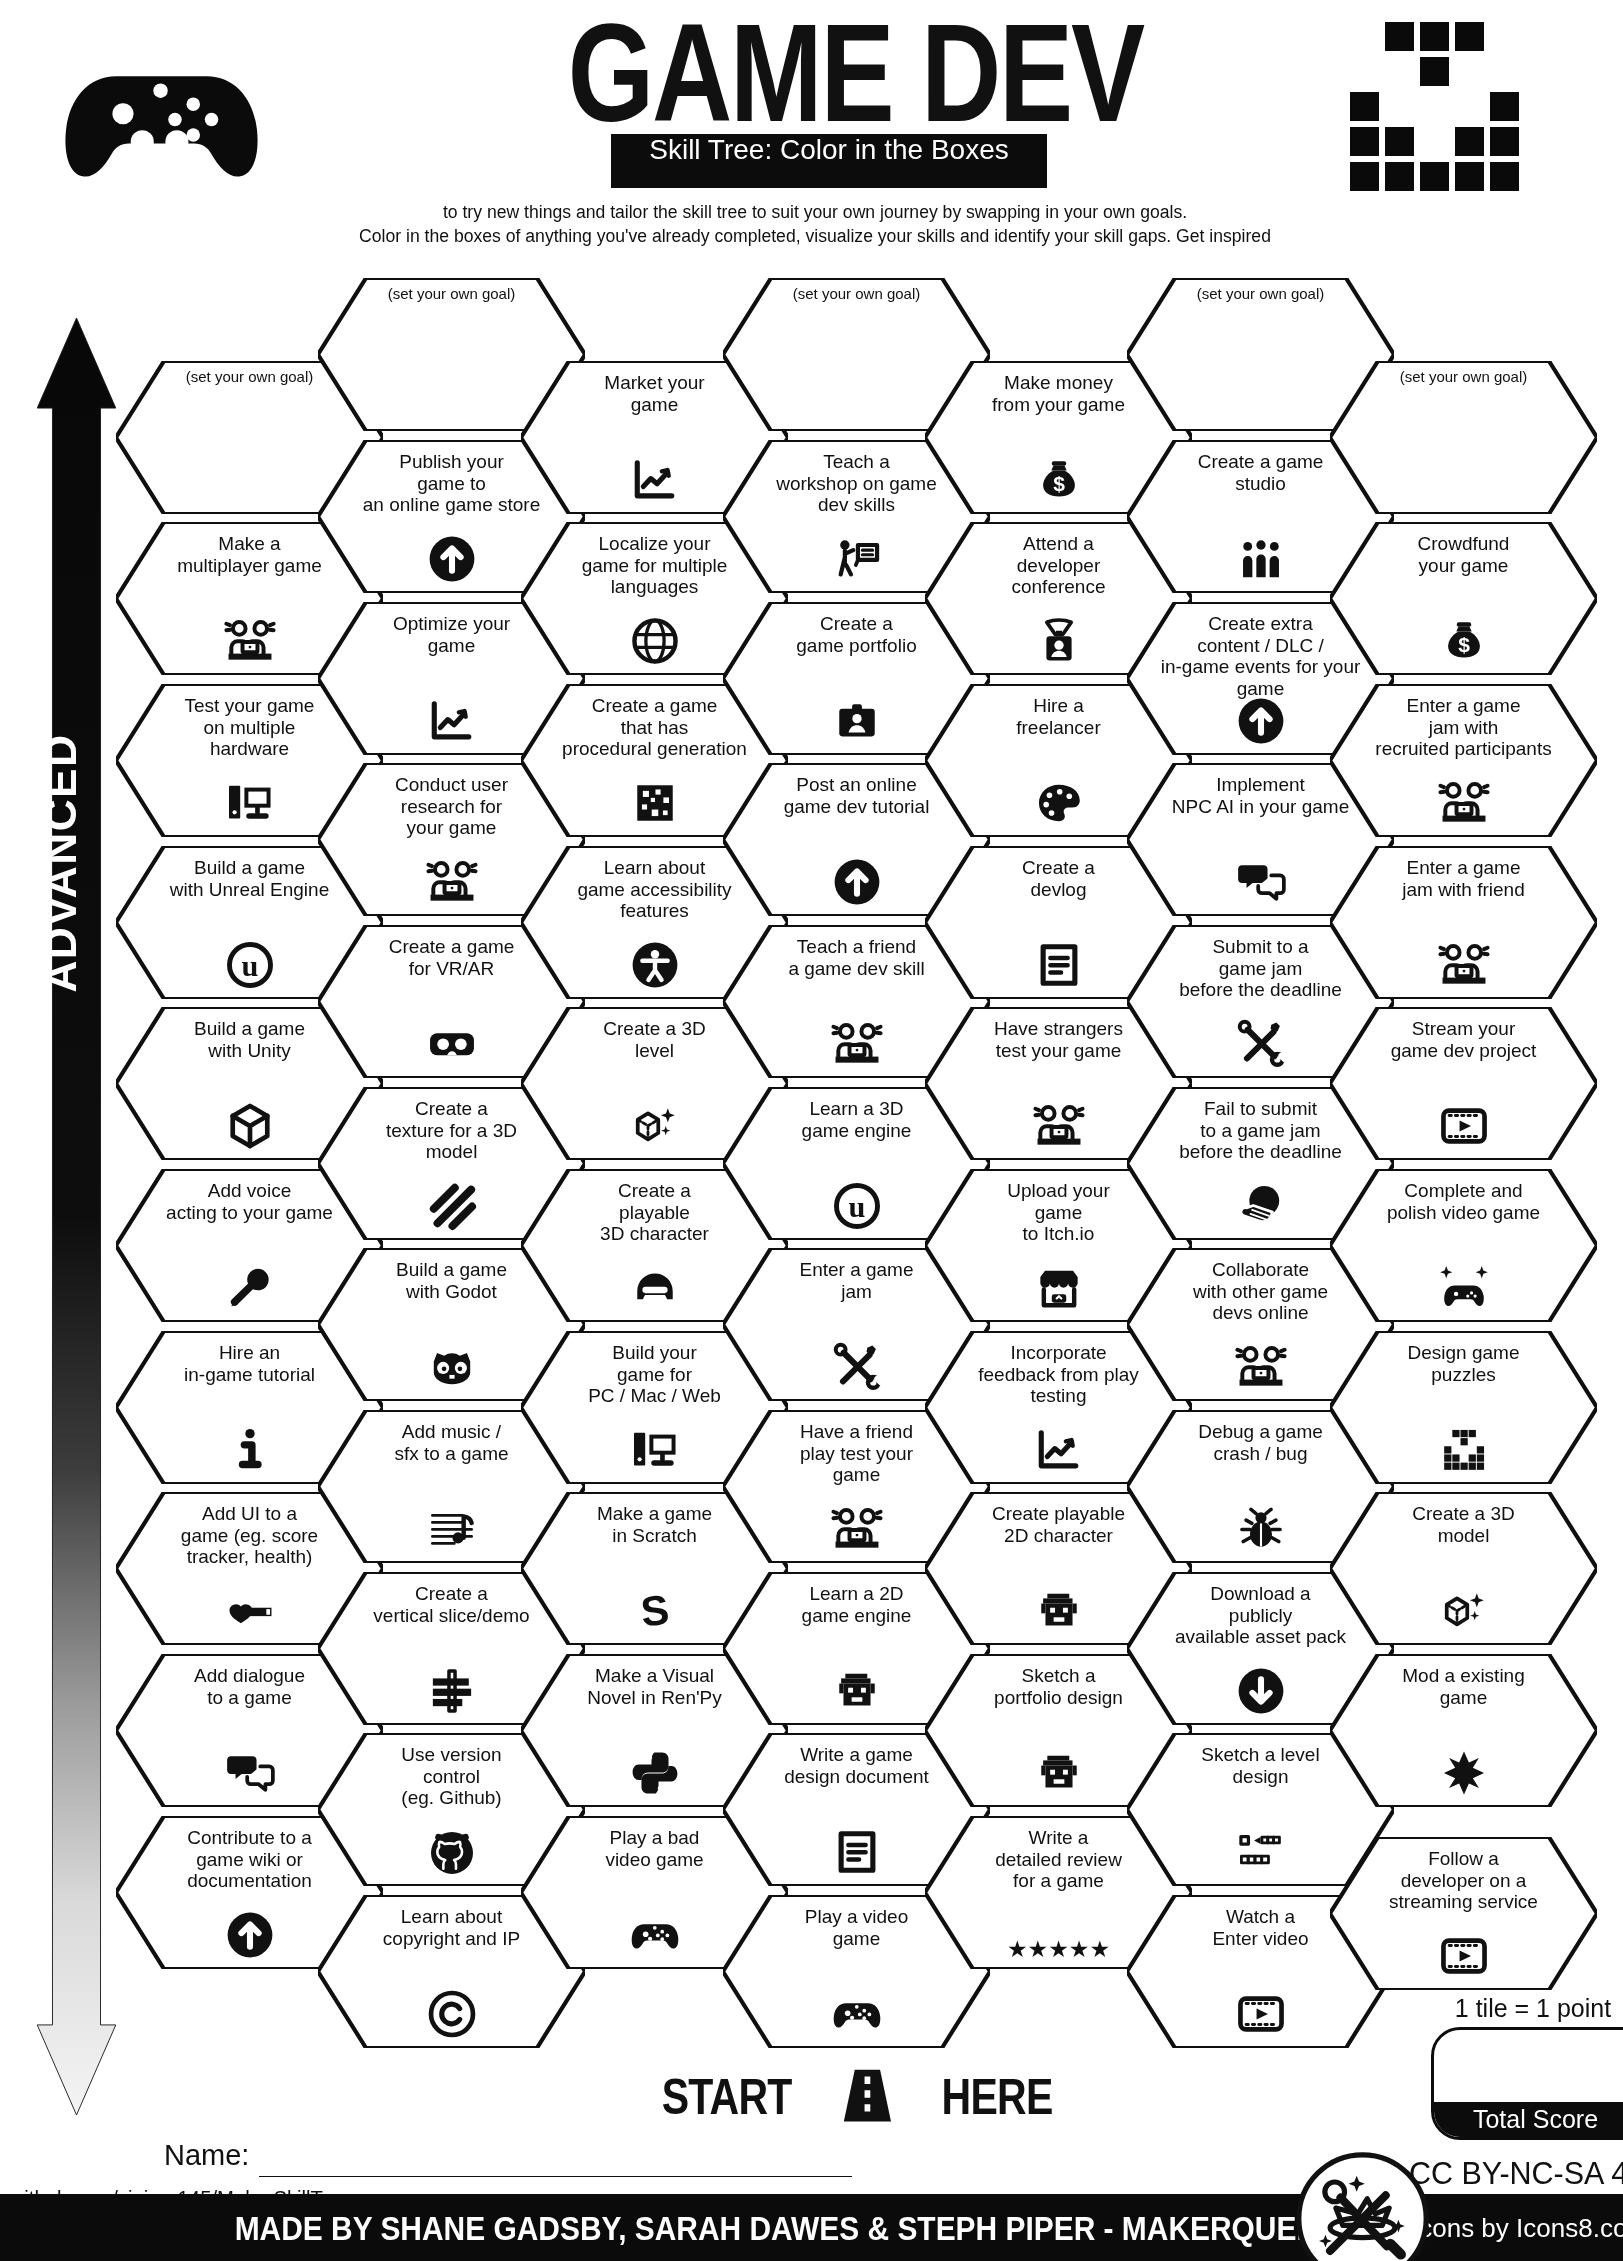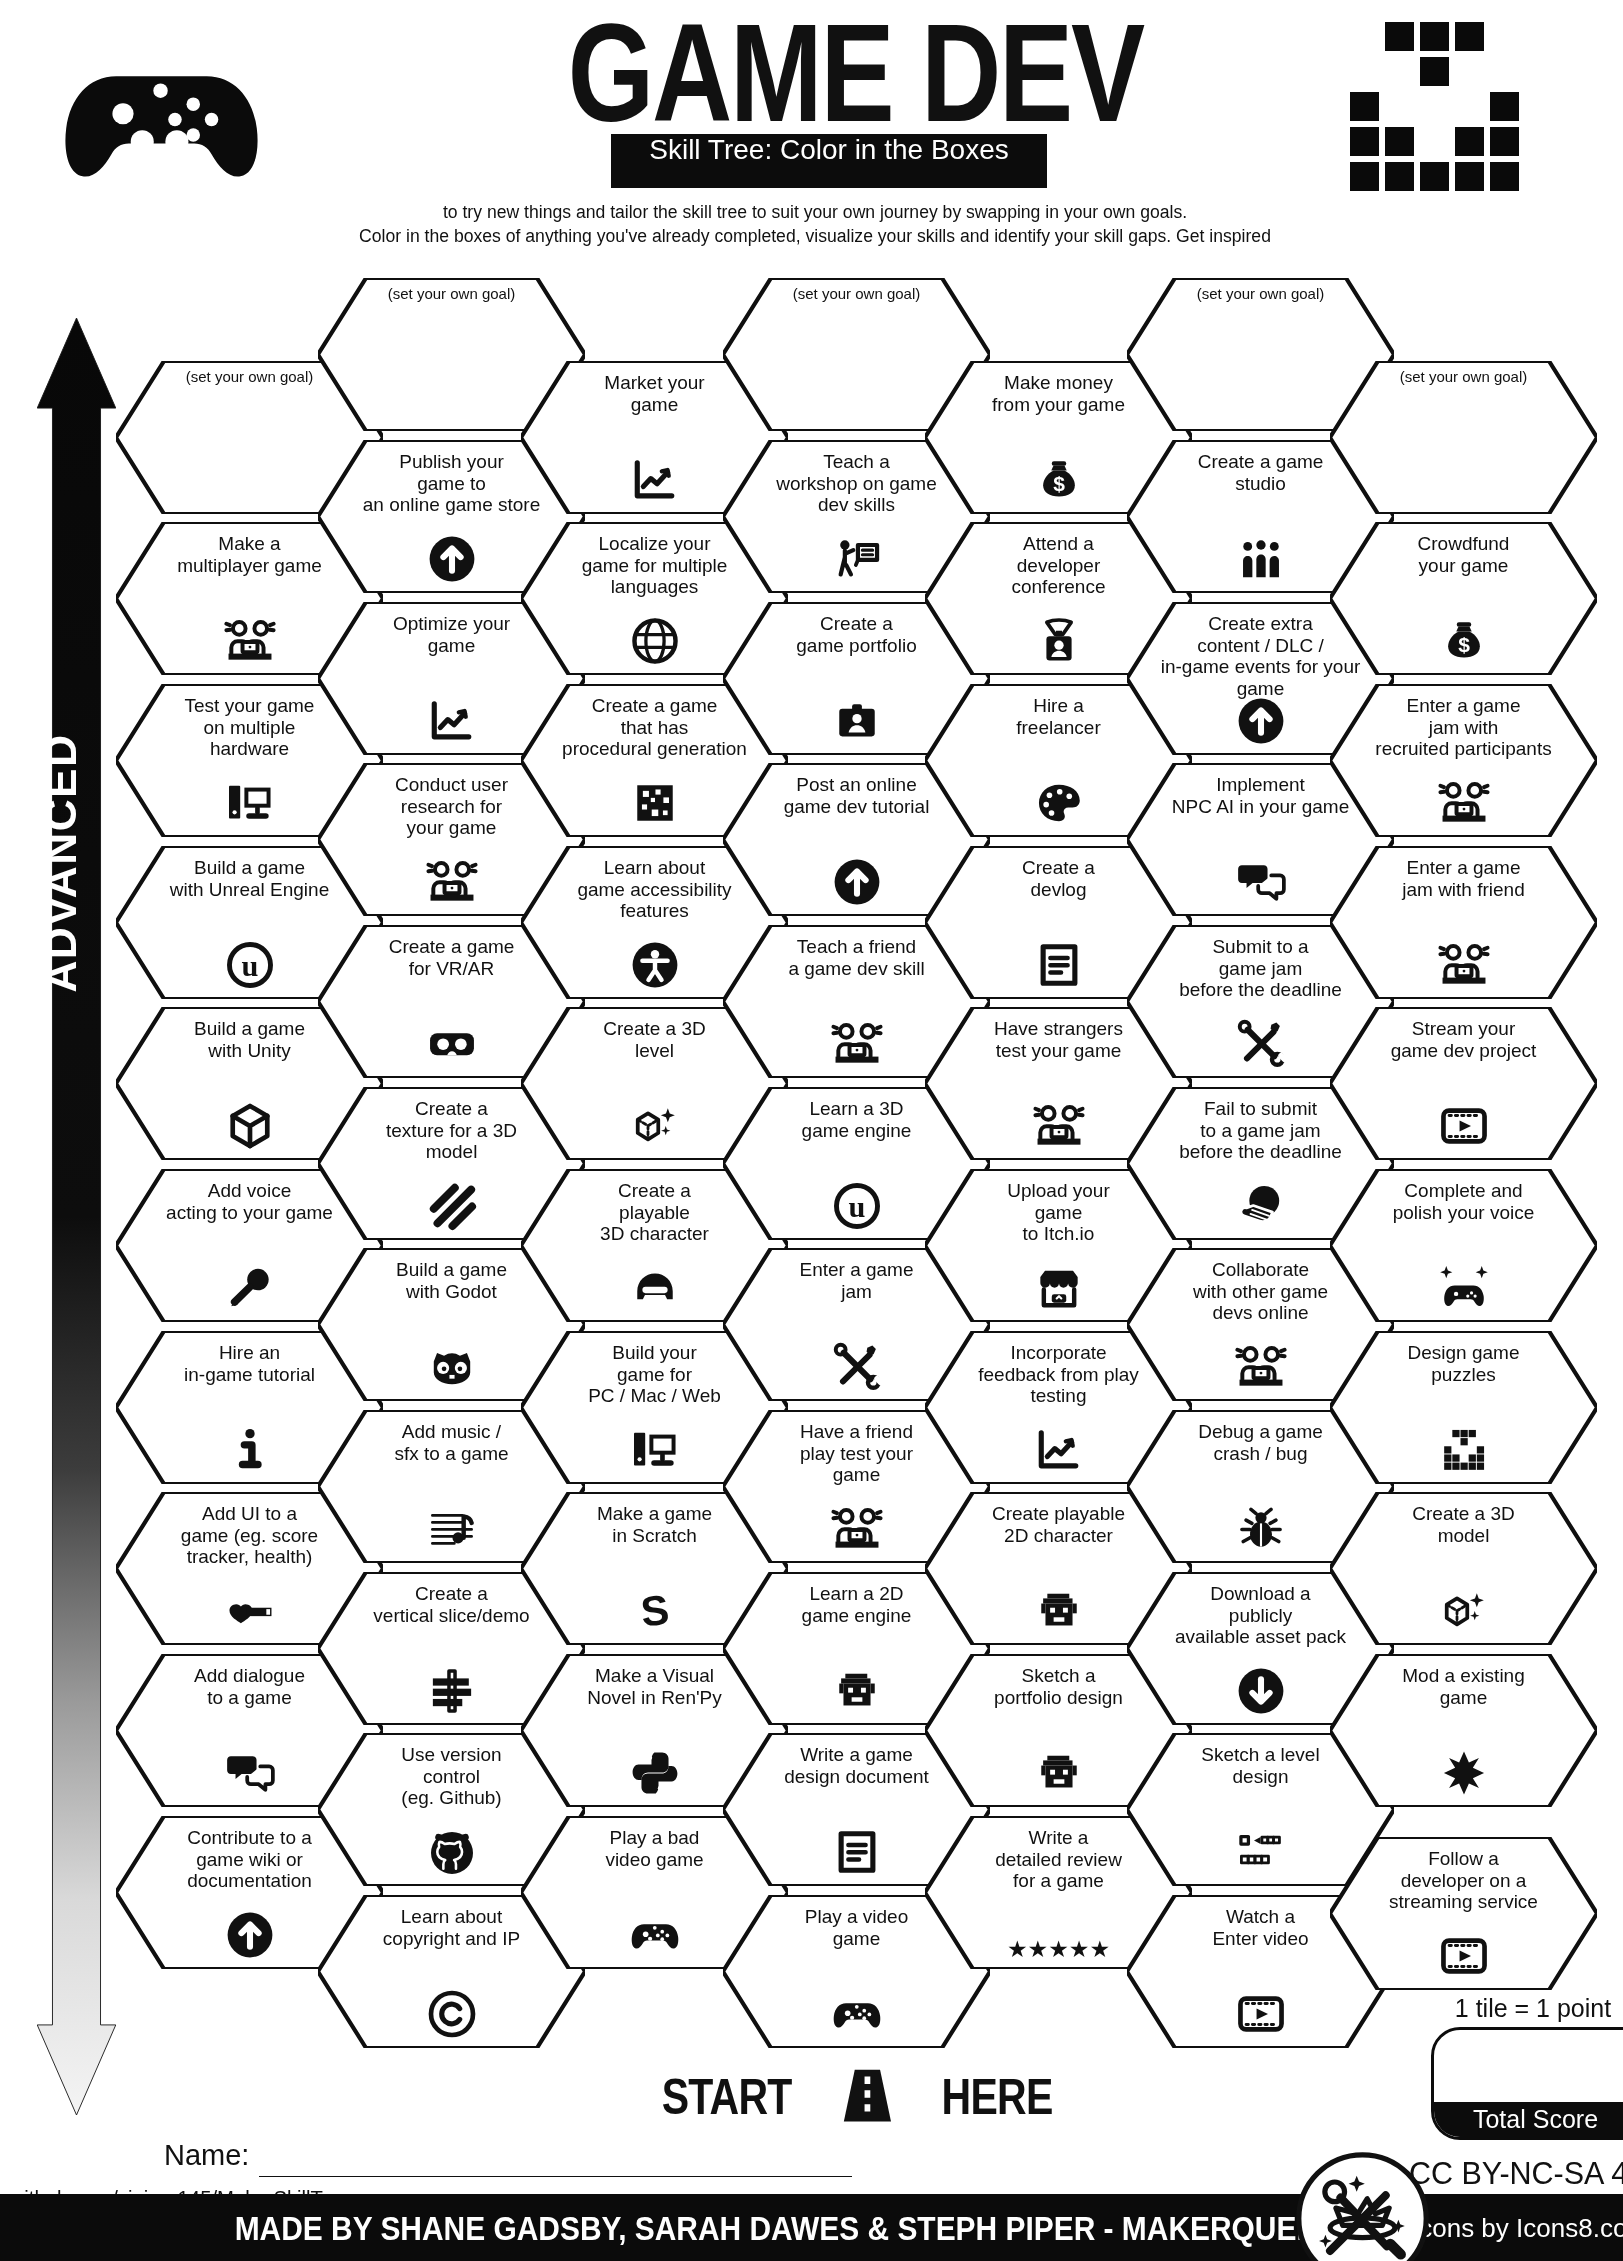--- a/index.html
+++ b/index.html
@@ -1147,21 +1147,21 @@
             <path d="M5.6 16.5h12.8" stroke-width="1.2" stroke-dasharray="1 1.7"></path>
             <path d="M10.1 9.6l4.9 2.4-4.9 2.4z" fill="#111" stroke="none"></path>
           </svg>
         </div>
       </div>
       <div class="hex" style="left: 1330px; top: 1169px;">
         <svg class="shape" viewBox="0 0 578 332" preserveAspectRatio="none">
           <polygon points="0,166 104,0 474,0 578,166 474,332 104,332" fill="#fff" stroke="#0f0f0f" stroke-width="9"></polygon>
         </svg>
         <div class="label">Complete and
-polish your voice</div>
+polish video game</div>
         <div class="icon">
           <svg viewBox="0 0 24 24" width="56" height="56" fill="none" stroke="#111" stroke-width="1.7" stroke-linecap="round" stroke-linejoin="round">
             <path d="M4.4 2.6l.7 1.9 1.9.7-1.9.7-.7 1.9-.7-1.9-1.9-.7 1.9-.7z" fill="#111" stroke="none"></path>
             <path d="M19.6 2.6l.7 1.9 1.9.7-1.9.7-.7 1.9-.7-1.9-1.9-.7 1.9-.7z" fill="#111" stroke="none"></path>
             <g transform="translate(1.8,4.6) scale(0.85)">
               <path d="M7.3 7.4h9.4c2.9 0 4.8 2.3 5.2 5.4.3 2.4-.2 4.7-1.7 5-1.2.2-2.2-.9-3-2.3-.4-.7-1-1.1-1.8-1.1H8.6c-.8 0-1.4.4-1.8 1.1-.8 1.4-1.8 2.5-3 2.3-1.5-.3-2-2.6-1.7-5 .4-3.1 2.3-5.4 5.2-5.4z" fill="#111" stroke="none"></path>
               <circle cx="8" cy="11.7" r="1.1" fill="#fff" stroke="none"></circle>
               <circle cx="15.8" cy="11.2" r="0.8" fill="#fff" stroke="none"></circle>
               <circle cx="17.6" cy="12.8" r="0.8" fill="#fff" stroke="none"></circle>
               <circle cx="13.9" cy="12.8" r="0.8" fill="#fff" stroke="none"></circle>

